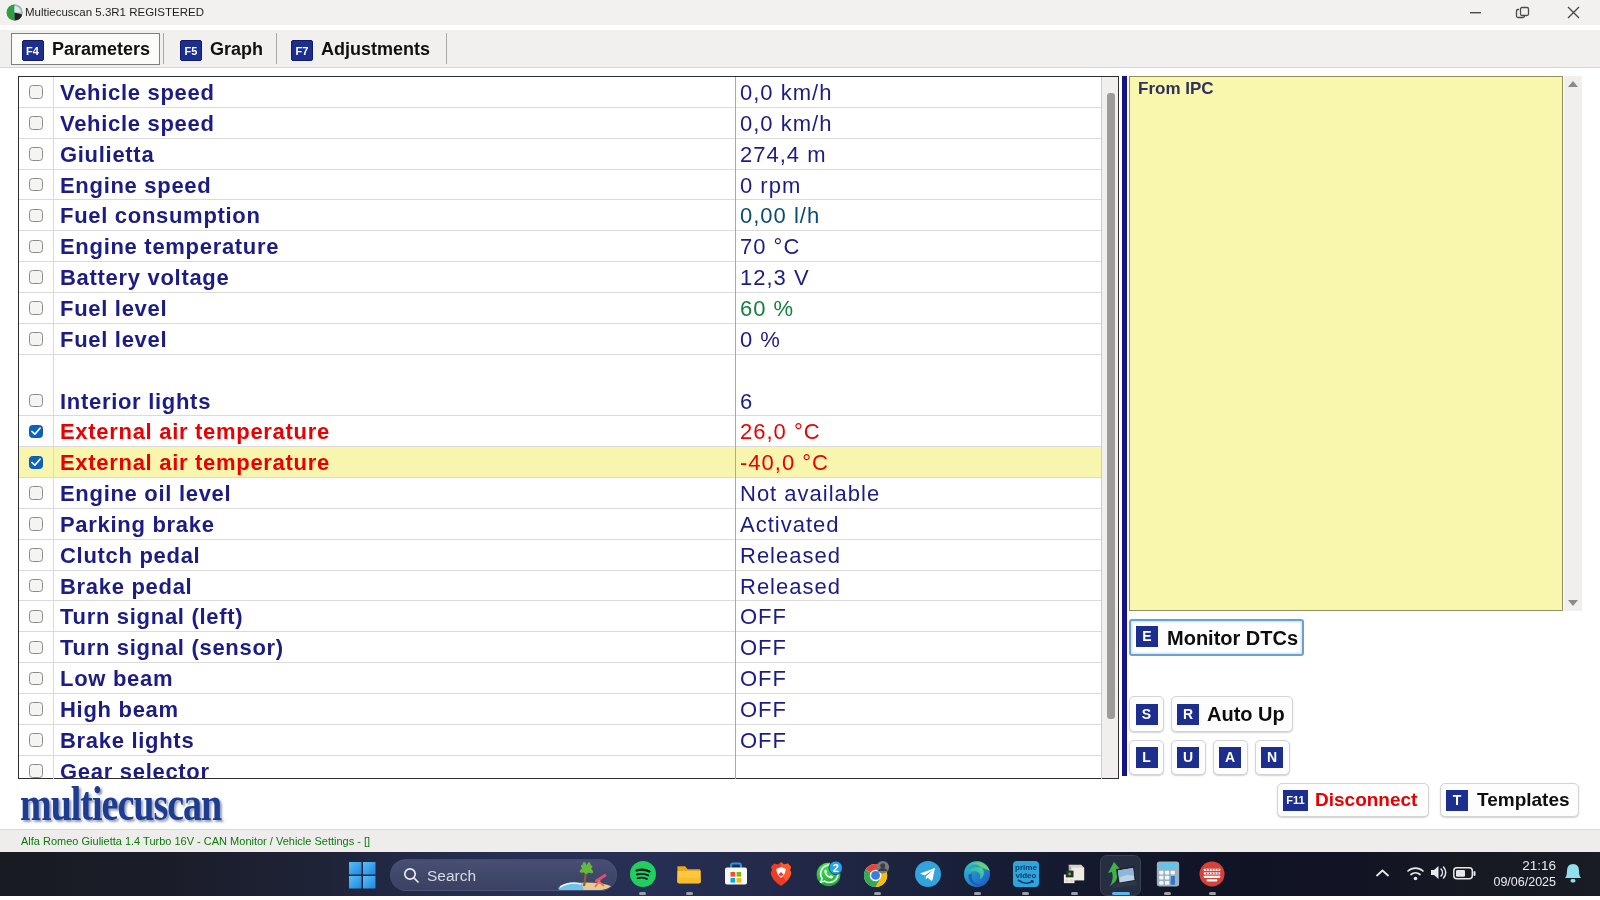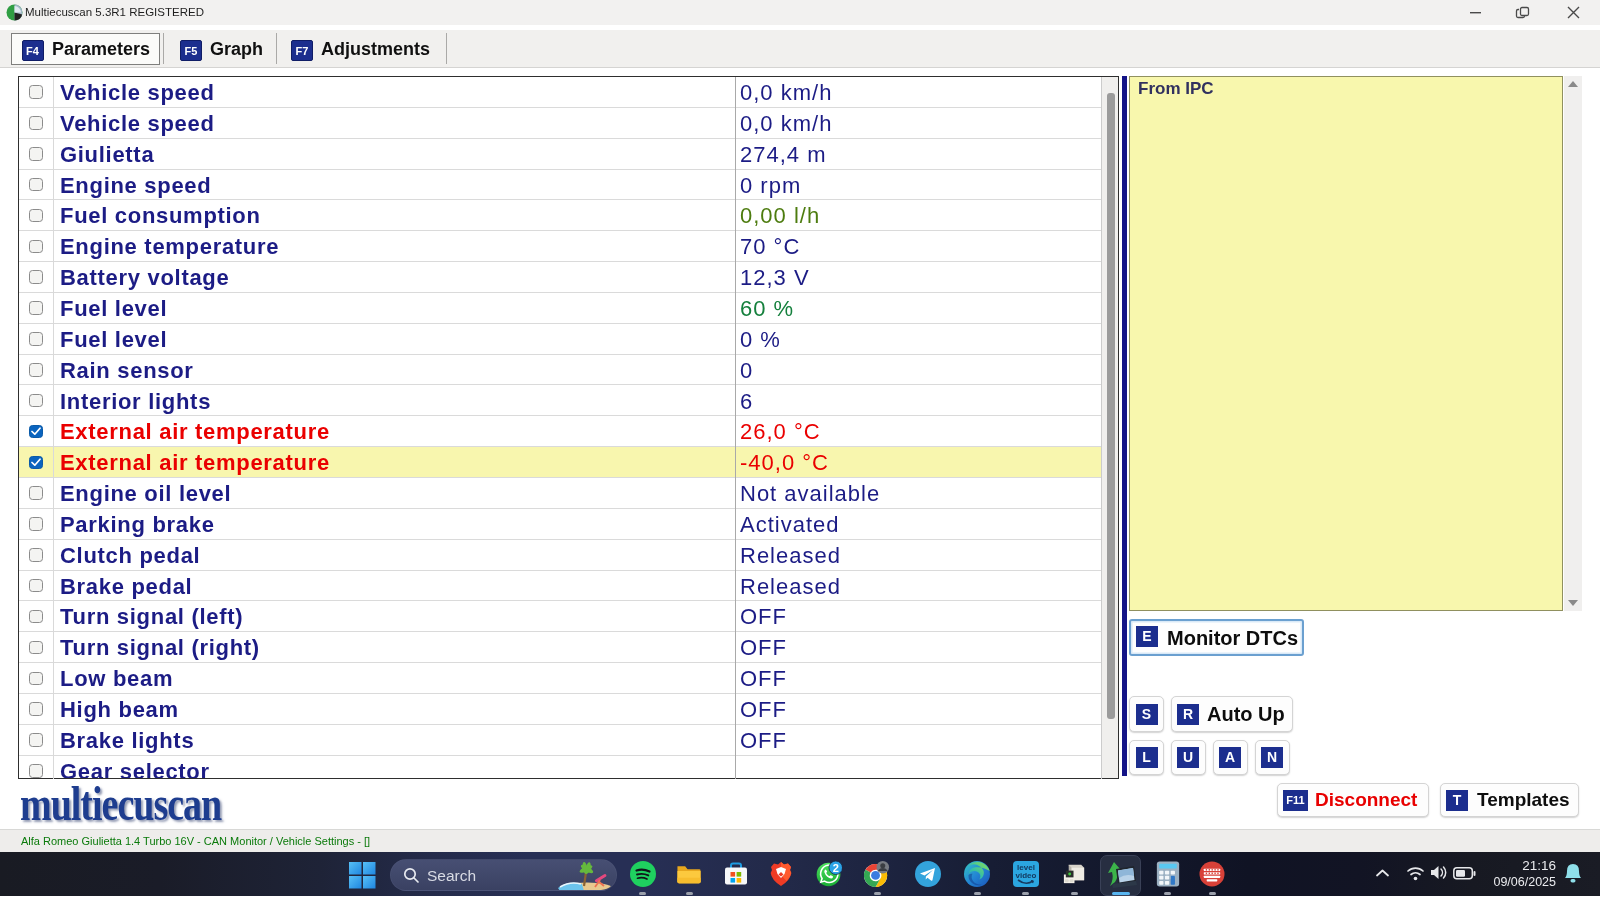--- a/index.html
+++ b/index.html
@@ -106,46 +106,41 @@
       <span class="vl" style="color:#1c1c85">274,4 m</span>
     </div>
 <div class="row" style="top:92.55px;">
       <span class="cb"></span>
       <span class="nm" style="color:#1c1c85">Engine speed</span>
       <span class="vl" style="color:#1c1c85">0 rpm</span>
     </div>
 <div class="row" style="top:123.40px;">
       <span class="cb"></span>
       <span class="nm" style="color:#1c1c85">Fuel consumption</span>
-      <span class="vl" style="color:#4d7c0f">0,00 l/h</span>
+      <span class="vl" style="color:#0c4a6e">0,00 l/h</span>
     </div>
 <div class="row" style="top:154.25px;">
       <span class="cb"></span>
       <span class="nm" style="color:#1c1c85">Engine temperature</span>
       <span class="vl" style="color:#1c1c85">70 °C</span>
     </div>
 <div class="row" style="top:185.10px;">
       <span class="cb"></span>
       <span class="nm" style="color:#1c1c85">Battery voltage</span>
       <span class="vl" style="color:#1c1c85">12,3 V</span>
     </div>
 <div class="row" style="top:215.95px;">
       <span class="cb"></span>
       <span class="nm" style="color:#1c1c85">Fuel level</span>
       <span class="vl" style="color:#15803d">60 %</span>
     </div>
 <div class="row" style="top:246.80px;">
       <span class="cb"></span>
       <span class="nm" style="color:#1c1c85">Fuel level</span>
       <span class="vl" style="color:#1c1c85">0 %</span>
-    </div>
-<div class="row" style="top:277.65px;">
-      <span class="cb"></span>
-      <span class="nm" style="color:#1c1c85">Rain sensor</span>
-      <span class="vl" style="color:#1c1c85">0</span>
     </div>
 <div class="row" style="top:308.50px;">
       <span class="cb"></span>
       <span class="nm" style="color:#1c1c85">Interior lights</span>
       <span class="vl" style="color:#1c1c85">6</span>
     </div>
 <div class="row" style="top:339.35px;">
       <span class="cb on">
         <svg width="10" height="9" viewBox="0 0 10 9">
           <path d="M1 4.5 L3.8 7.2 L9 1.2" stroke="#fff" stroke-width="1.7" fill="none" stroke-linecap="round" stroke-linejoin="round"></path>
@@ -183,21 +178,21 @@
       <span class="nm" style="color:#1c1c85">Brake pedal</span>
       <span class="vl" style="color:#1c1c85">Released</span>
     </div>
 <div class="row" style="top:524.45px;">
       <span class="cb"></span>
       <span class="nm" style="color:#1c1c85">Turn signal (left)</span>
       <span class="vl" style="color:#1c1c85">OFF</span>
     </div>
 <div class="row" style="top:555.30px;">
       <span class="cb"></span>
-      <span class="nm" style="color:#1c1c85">Turn signal (right)</span>
+      <span class="nm" style="color:#1c1c85">Turn signal (sensor)</span>
       <span class="vl" style="color:#1c1c85">OFF</span>
     </div>
 <div class="row" style="top:586.15px;">
       <span class="cb"></span>
       <span class="nm" style="color:#1c1c85">Low beam</span>
       <span class="vl" style="color:#1c1c85">OFF</span>
     </div>
 <div class="row" style="top:617.00px;">
       <span class="cb"></span>
       <span class="nm" style="color:#1c1c85">High beam</span>
@@ -370,21 +365,21 @@
           <stop offset="0.6" stop-color="#38c0a4"></stop>
           <stop offset="1" stop-color="#2aa3c4"></stop>
       </linearGradient>
     </defs>
     <circle cx="13" cy="13" r="13" fill="url(#eg1)"></circle>
     <path d="M25.8 10 A13 13 0 0 0 4 5 Q10 1.5 16 5.5 Q21 9 19.5 14 Q18.5 17.5 15 18.5 Q17 16.5 16 13.5 Q14.8 10.5 11 10 Q6 9.8 4.5 14 Q4.8 7 11.5 6.2 Q19 5.6 25.8 10 z" fill="url(#eg2)"></path>
     <path d="M4.5 14 Q4.2 19.5 9 22.8 Q13 25.3 18 23.8 Q12 24 9 20 Q6.5 16.5 8.5 12.8 Q6 12.5 4.5 14 z" fill="#123f8f" opacity="0.55"></path>
   </svg>
 
   <div class="abs" style="left:1013px;top:9px;width:26px;height:26px;border-radius:4px;background:#2ba6e0;">
-    <span class="abs" style="left:0;top:3px;width:26px;text-align:center;font-size:8px;font-weight:bold;color:#133a60;line-height:8px;">level</span>
+    <span class="abs" style="left:0;top:3px;width:26px;text-align:center;font-size:8px;font-weight:bold;color:#133a60;line-height:8px;">prime</span>
     <span class="abs" style="left:0;top:11px;width:26px;text-align:center;font-size:8px;font-weight:bold;color:#133a60;line-height:8px;">video</span>
     <svg class="abs" style="left:4px;top:18px" width="18" height="7" viewBox="0 0 18 7">
       <path d="M1 1 Q9 7 16 2" stroke="#17395e" stroke-width="1.6" fill="none"></path>
       <path d="M16.5 2 l-2.5 -0.5 M16.5 2 l-1 2" stroke="#17395e" stroke-width="1.2" fill="none"></path>
     </svg>
   </div>
 
   <svg class="ticon" style="left:1061px" width="27" height="27" viewBox="0 0 27 27">
     <path d="M8 4 L21 4 L24 7 L24 20 L11 20 Z" fill="#d8d4ca"></path>
     <path d="M8 4 L11 7 L11 20 L8 17 Z" fill="#b8b4aa"></path>

